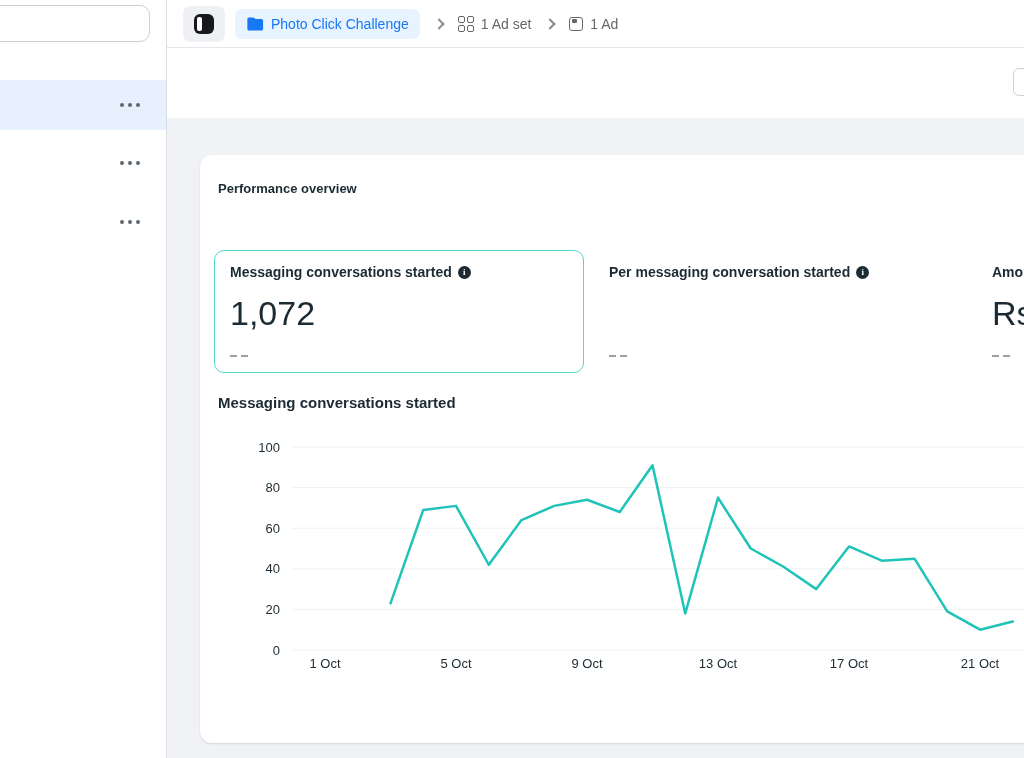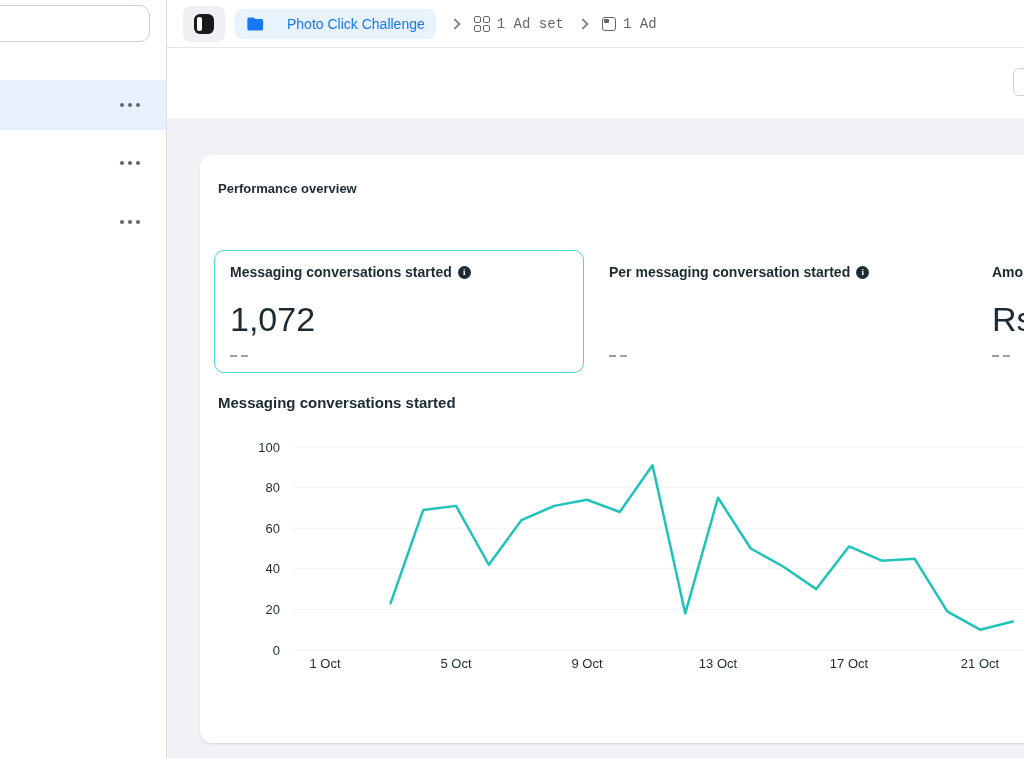--- a/index.html
+++ b/index.html
@@ -21,26 +21,26 @@
 
   
   .topbar { position:absolute; left:167px; top:0; width:857px; height:48px; background:#fff;
             border-bottom:1px solid #e4e6eb; display:flex; align-items:center;
             padding-left:16px; gap:10px; }
   .collapse-btn { width:42px; height:36px; background:#eef0f3; border-radius:8px;
                   display:flex; align-items:center; justify-content:center; cursor:pointer; flex:0 0 auto; }
   .collapse-glyph { width:20px; height:20px; background:#17191c; border-radius:6px; position:relative; }
   .collapse-glyph::before { content:""; position:absolute; left:3px; top:3px; width:5px; height:14px;
                             background:#fff; border-radius:2px; }
-  .crumb-pill { display:flex; align-items:center; gap:23px; background:#e7f3ff; border-radius:7px;
+  .crumb-pill { display:flex; align-items:center; gap:7px; background:#e7f3ff; border-radius:7px;
                 padding:7px 11px; cursor:pointer; }
   .crumb-pill .crumb-label { color:#1877f2; font-size:14px; font-weight:500; }
   .chev { width:8px; height:8px; border-top:2px solid #8a8d91; border-right:2px solid #8a8d91;
           transform:rotate(45deg); margin:0 5px; flex:0 0 auto; }
-  .crumb { display:flex; align-items:center; gap:7px; color:#65676b; font-size:14px; cursor:pointer;font-family:Liberation Mono, monospace; }
+  .crumb { display:flex; align-items:center; gap:7px; color:#65676b; font-size:14px; cursor:pointer; }
   .adset-icon { display:inline-grid; grid-template-columns:7px 7px; gap:2px; }
   .adset-icon i { display:block; width:7px; height:7px; border:1.5px solid #65676b; border-radius:2px; }
   .ad-icon { width:14px; height:14px; border:1.5px solid #65676b; border-radius:3px; position:relative; }
   .ad-icon::before { content:""; position:absolute; left:1.5px; top:1.5px; width:5px; height:4px;
                      background:#65676b; border-radius:1px; }
 
   
   .gray-bg { position:absolute; left:167px; top:118px; width:857px; height:640px; background:#f0f2f5; }
   .partial-btn { position:absolute; left:1013px; top:68px; width:24px; height:28px; background:#fff;
                  border:1px solid #ccd0d5; border-radius:6px; }
@@ -50,21 +50,21 @@
   .card-title { position:absolute; left:18px; top:26px; font-size:13px; font-weight:bold; color:#1c2b33; }
 
   .metric { position:absolute; top:95px; width:370px; height:123px; border:1.5px solid transparent;
             border-radius:10px; padding:13px 15px; display:flex; flex-direction:column; cursor:pointer; }
   .metric.selected { border-color:#4fd8cc; }
   .metric-label-row { display:flex; align-items:center; }
   .metric-label { font-size:14px; font-weight:bold; color:#1c2b33; white-space:nowrap; }
   .info-icon { display:inline-flex; width:13px; height:13px; border-radius:50%; background:#1c2b33;
                color:#fff; font-size:9px; line-height:13px; align-items:center; justify-content:center;
                font-family:"Liberation Serif",serif; font-weight:bold; margin-left:6px; flex:0 0 auto; }
-  .metric-value { font-size:34px; font-weight:400; color:#1c2b33; margin-top:20px; white-space:nowrap; }
+  .metric-value { font-size:34px; font-weight:400; color:#1c2b33; margin-top:14px; white-space:nowrap; }
   .dashes { margin-top:auto; margin-bottom:2px; display:flex; gap:4px; }
   .dashes i { display:block; width:7px; height:2px; background:#9aa0a6; }
 
   .chart-title { position:absolute; left:18px; top:239px; font-size:15px; font-weight:bold; color:#1c2b33; }
   #chart-svg { position:absolute; left:40px; top:281px; }
   #chart-svg text { font-family:"Liberation Sans", sans-serif; }
 </style>
 </head>
 <body>
 

